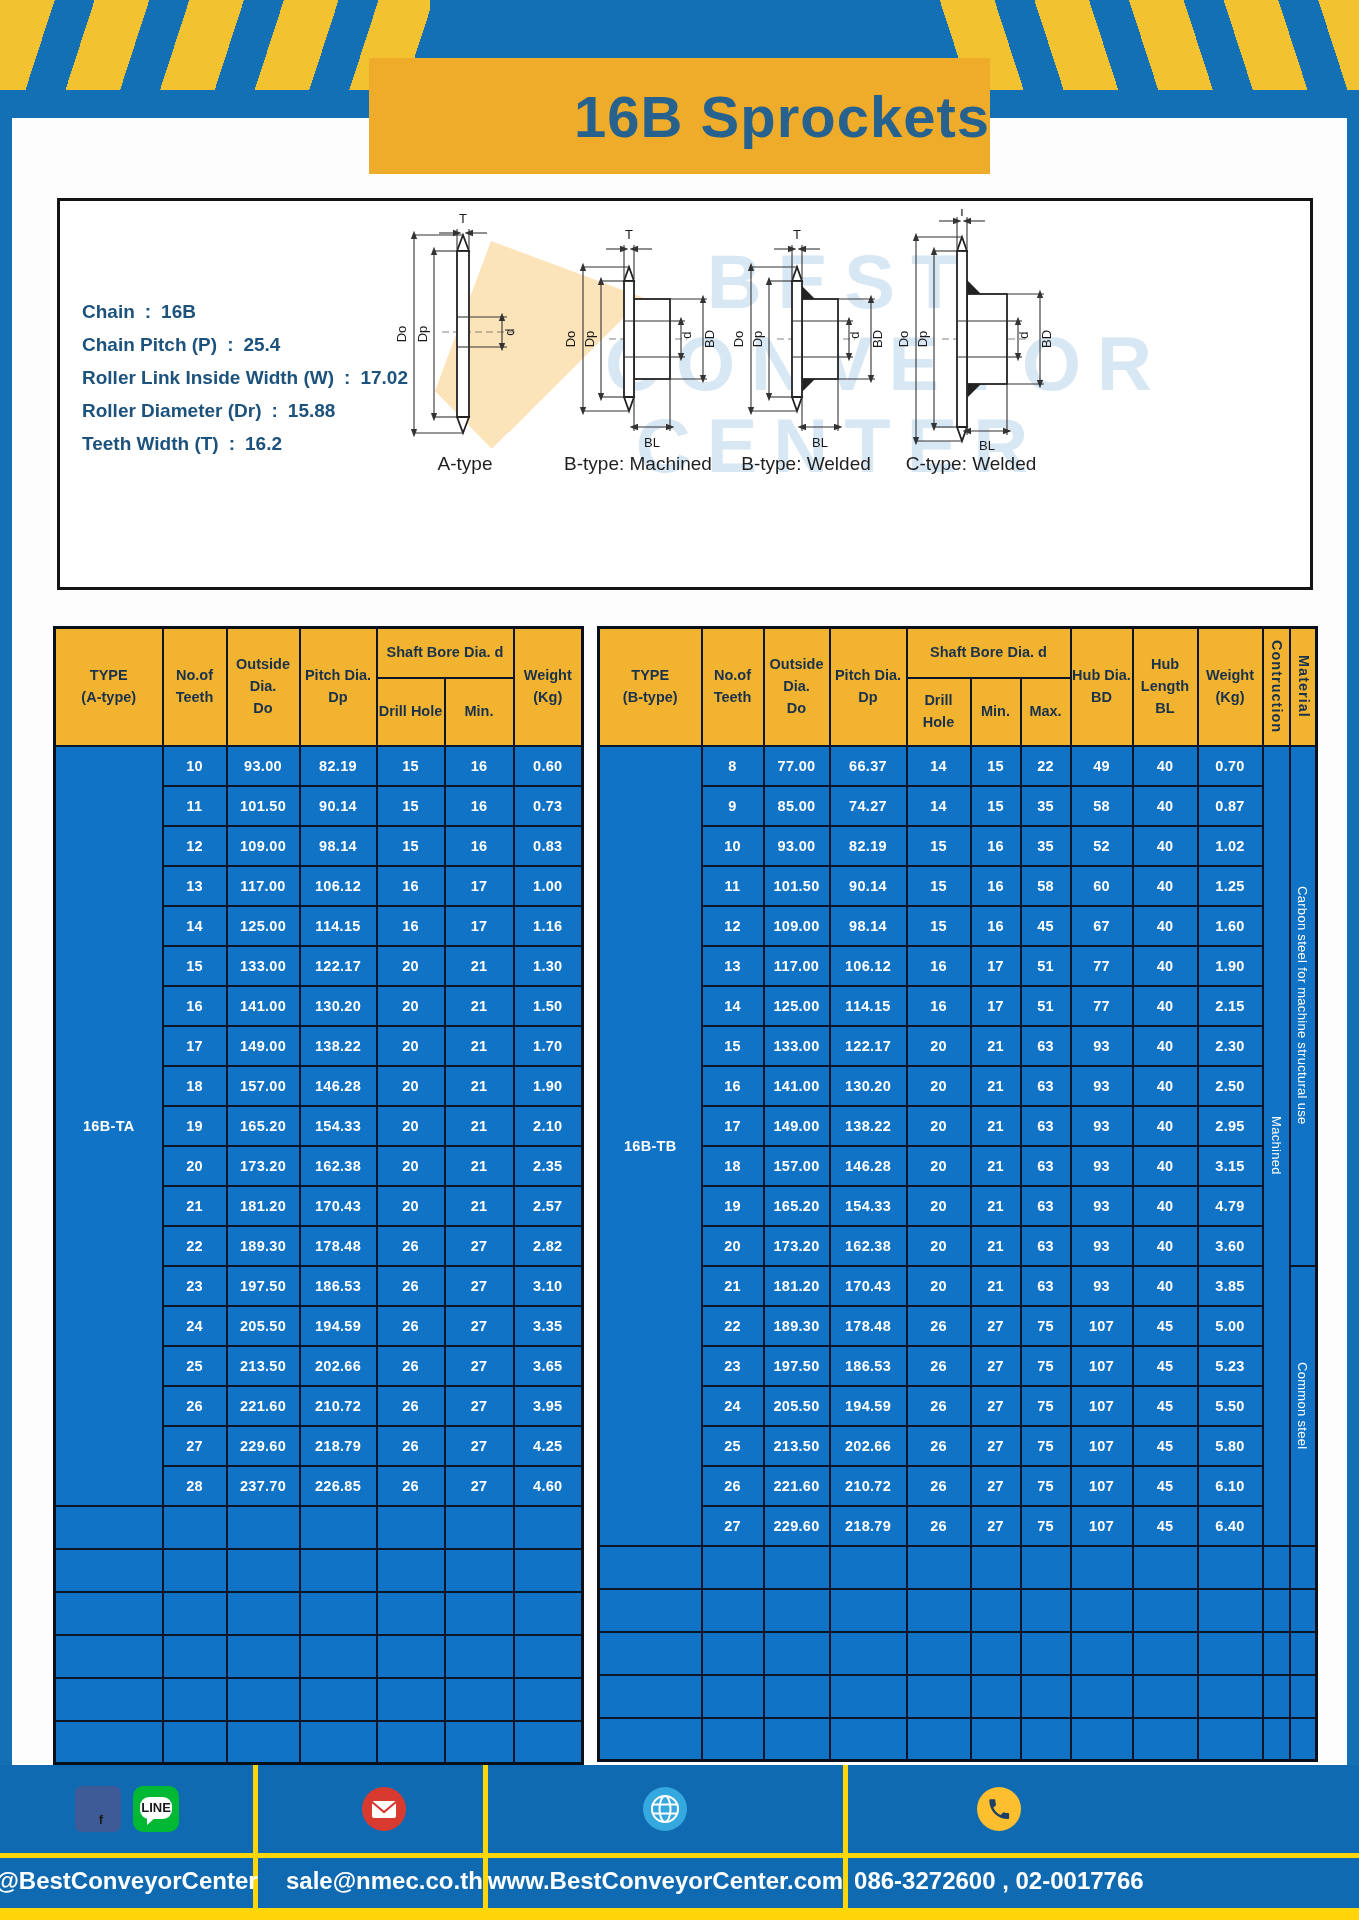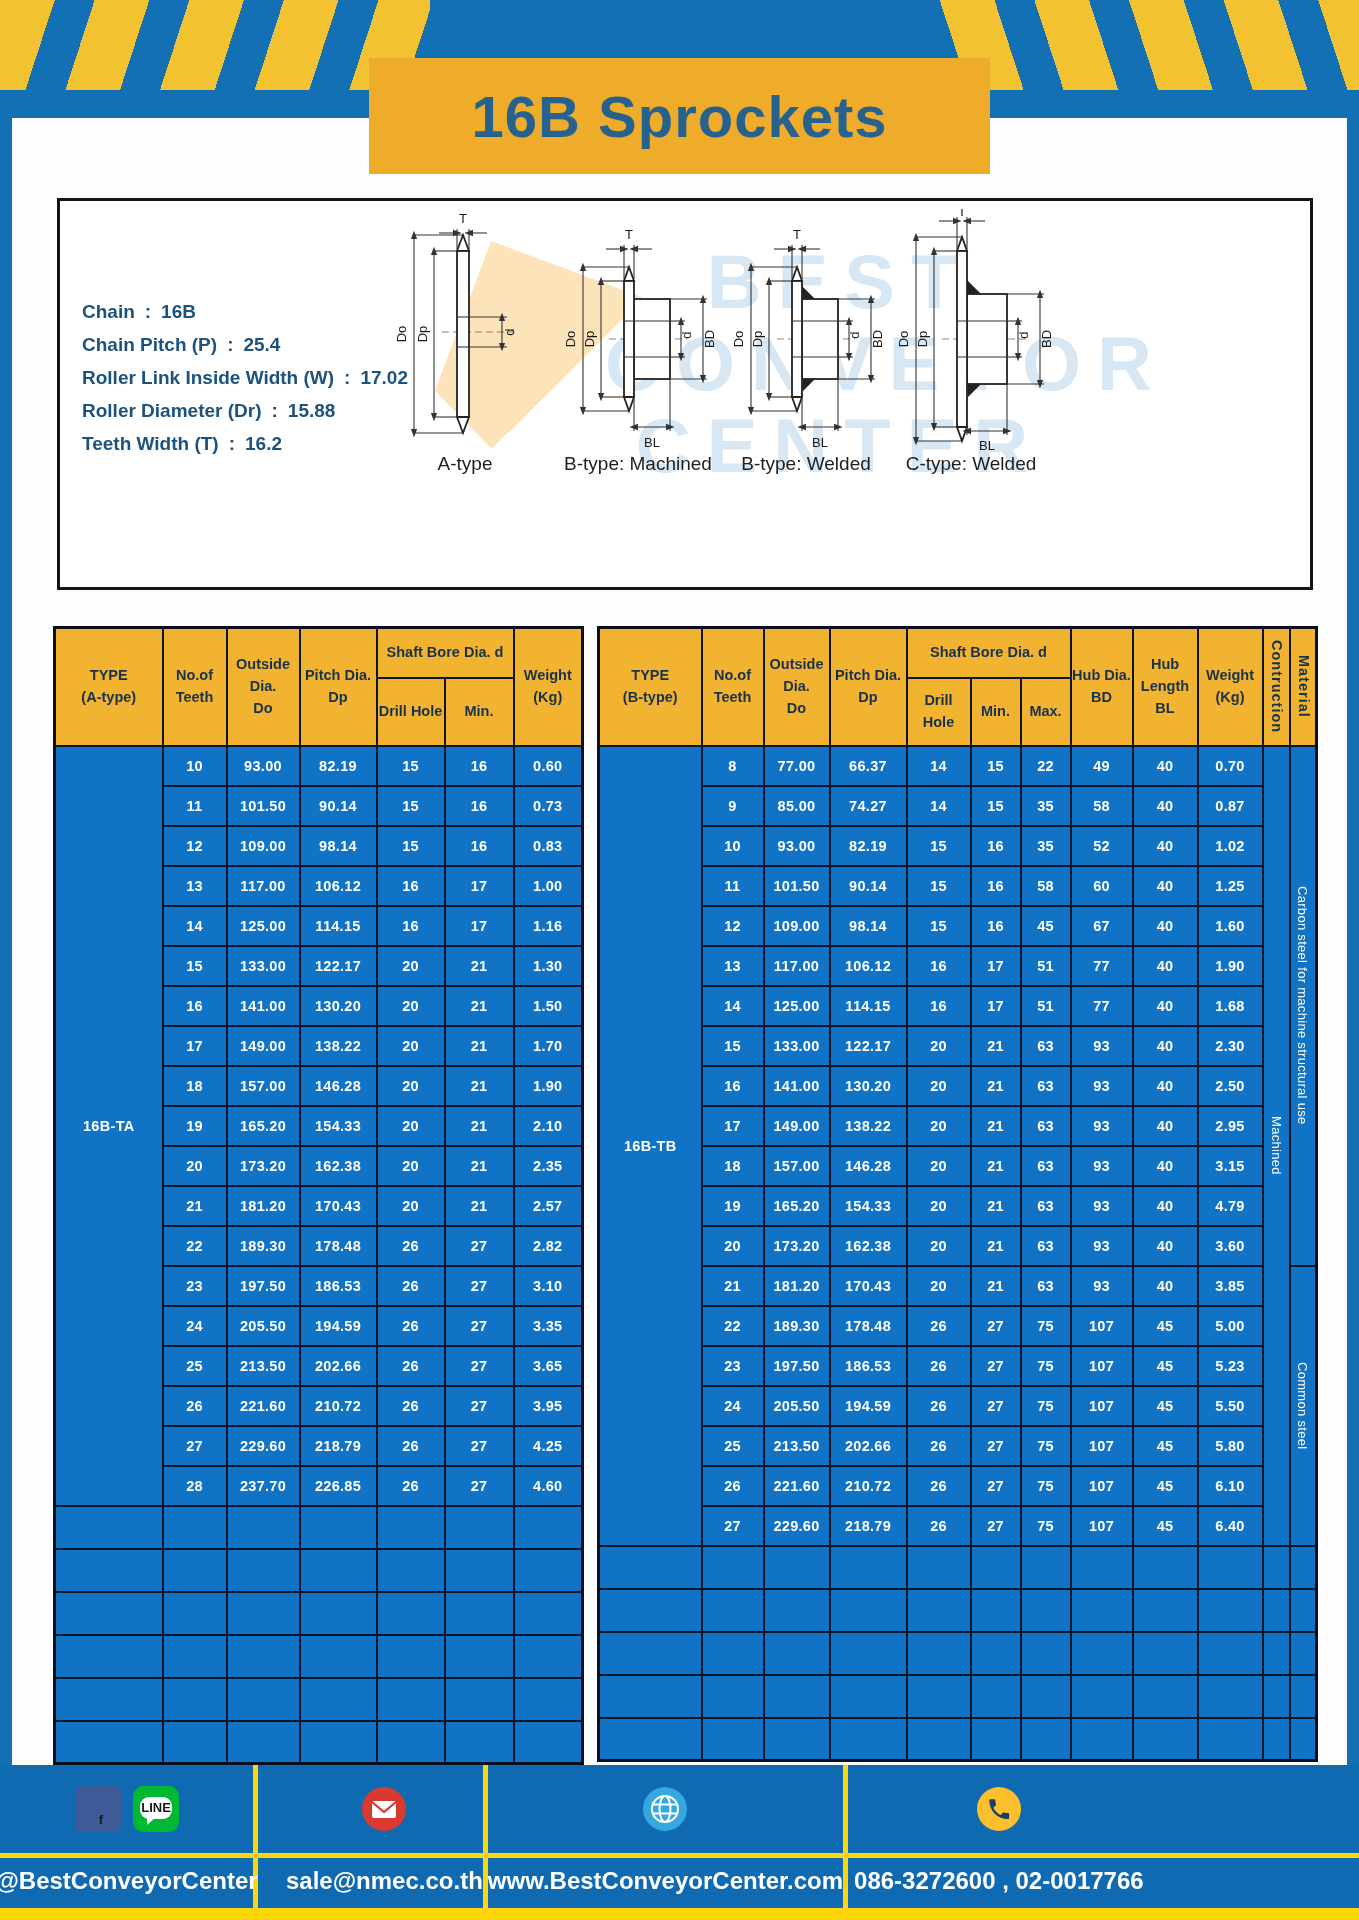--- a/index.html
+++ b/index.html
@@ -6,21 +6,21 @@
   html,body { width:1359px; height:1920px; }
   body { position:relative; background:#1470b5; font-family:"Liberation Sans", sans-serif; overflow:hidden; }
 
   
   .top-band { position:absolute; left:0; top:0; width:1359px; height:118px; background:#1470b5; }
   .hazard { position:absolute; top:0; height:90px; width:430px; }
   .hazard-left  { left:0;  background:repeating-linear-gradient(108deg, #f3c230 0 52px, #1470b5 52px 90px); }
   .hazard-right { right:0; background:repeating-linear-gradient(72deg,  #1470b5 0 38px, #f3c230 38px 90px); }
 
   .banner { position:absolute; left:369px; top:58px; width:621px; height:116px;
-            background:#efac2b; z-index:5; display:flex; align-items:center; justify-content:center; }
+            background:#efac2b; z-index:5; display:flex; align-items:center; justify-content:flex-end; }
   .banner h1 { font-size:58px; font-weight:bold; color:#27628f; letter-spacing:1px; }
 
   
   .content { position:absolute; left:12px; top:118px; width:1335px; height:1647px; background:#fdfdfd; }
 
   
   .diagram-box { position:absolute; left:57px; top:198px; width:1256px; height:392px;
                  background:#fff; border:3px solid #141414; overflow:hidden; }
   .specs { position:absolute; left:22px; top:94px; z-index:3; }
   .spec-line { font-size:19px; font-weight:bold; color:#1c527c; line-height:33px; white-space:nowrap; }
@@ -620,21 +620,21 @@
       </tr>
       <tr>
         <td>14</td>
         <td>125.00</td>
         <td>114.15</td>
         <td>16</td>
         <td>17</td>
         <td>51</td>
         <td>77</td>
         <td>40</td>
-        <td>1.68</td>
+        <td>2.15</td>
       </tr>
       <tr>
         <td>15</td>
         <td>133.00</td>
         <td>122.17</td>
         <td>20</td>
         <td>21</td>
         <td>63</td>
         <td>93</td>
         <td>40</td>

